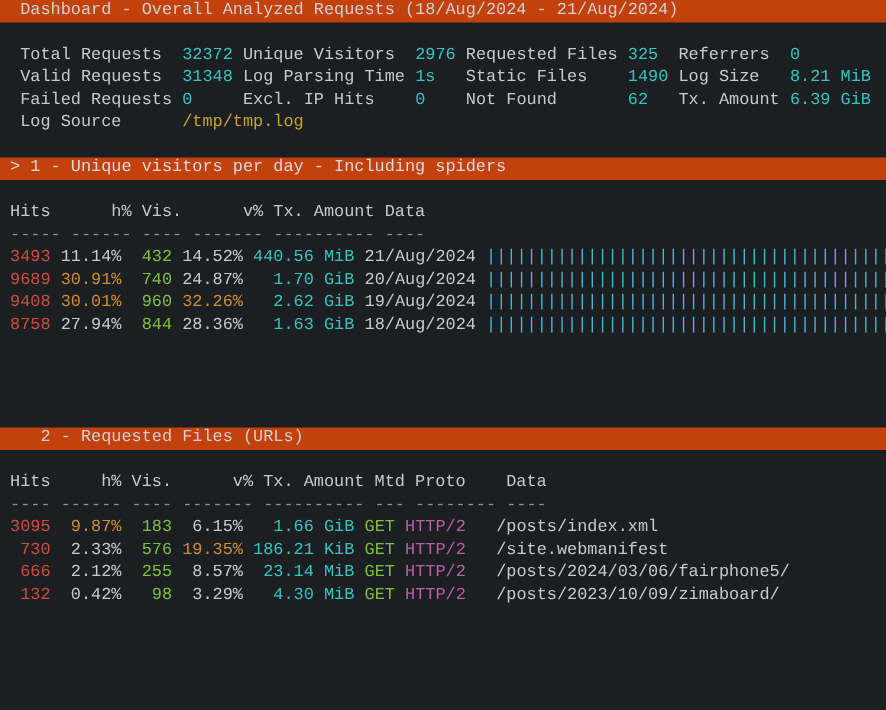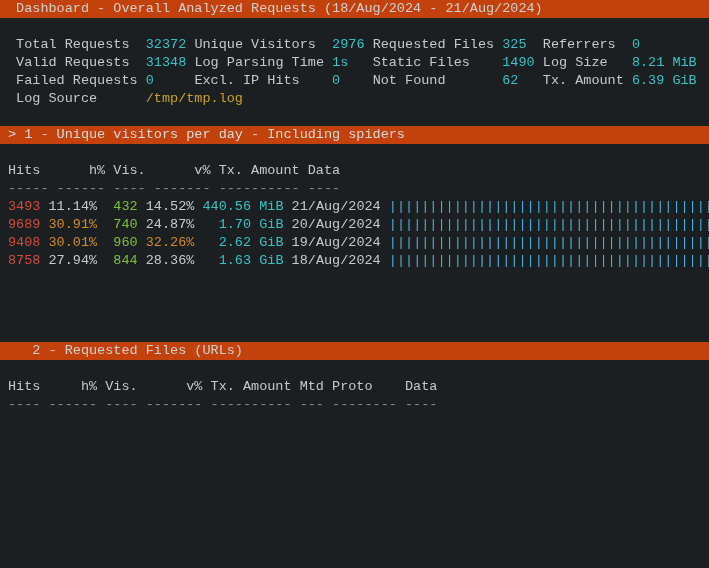--- a/index.html
+++ b/index.html
@@ -52,13 +52,17 @@
 <div class="row"> </div>
 
 <div class="bar"><span>   2 - Requested Files (URLs)</span></div>
 
 <div class="row"> </div>
 
 <div class="row"><span>Hits     h% Vis.      v% Tx. Amount Mtd Proto    Data</span></div>
 <div class="row sep"><span>---- ------ ---- ------- ---------- --- -------- ---- </span></div>
 
 <div id="p2rows">
+    <div class="row"><span class="red">3095</span> <span class="orange"> 9.87%</span> <span class="green"> 183</span> <span class=""> 6.15%</span> <span class="cyan">  1.66</span> <span class="cyan">GiB</span> <span class="green">GET</span> <span class="mag">HTTP/2  </span> <span>/posts/index.xml</span></div>
+    <div class="row"><span class="red"> 730</span> <span class=""> 2.33%</span> <span class="green"> 576</span> <span class="orange">19.35%</span> <span class="cyan">186.21</span> <span class="cyan">KiB</span> <span class="green">GET</span> <span class="mag">HTTP/2  </span> <span>/site.webmanifest</span></div>
+    <div class="row"><span class="red"> 666</span> <span class=""> 2.12%</span> <span class="green"> 255</span> <span class=""> 8.57%</span> <span class="cyan"> 23.14</span> <span class="cyan">MiB</span> <span class="green">GET</span> <span class="mag">HTTP/2  </span> <span>/posts/2024/03/06/fairphone5/</span></div>
+    <div class="row"><span class="red"> 132</span> <span class=""> 0.42%</span> <span class="green">  98</span> <span class=""> 3.29%</span> <span class="cyan">  4.30</span> <span class="cyan">MiB</span> <span class="green">GET</span> <span class="mag">HTTP/2  </span> <span>/posts/2023/10/09/zimaboard/</span></div>
   </div>
 
 </body></html>

